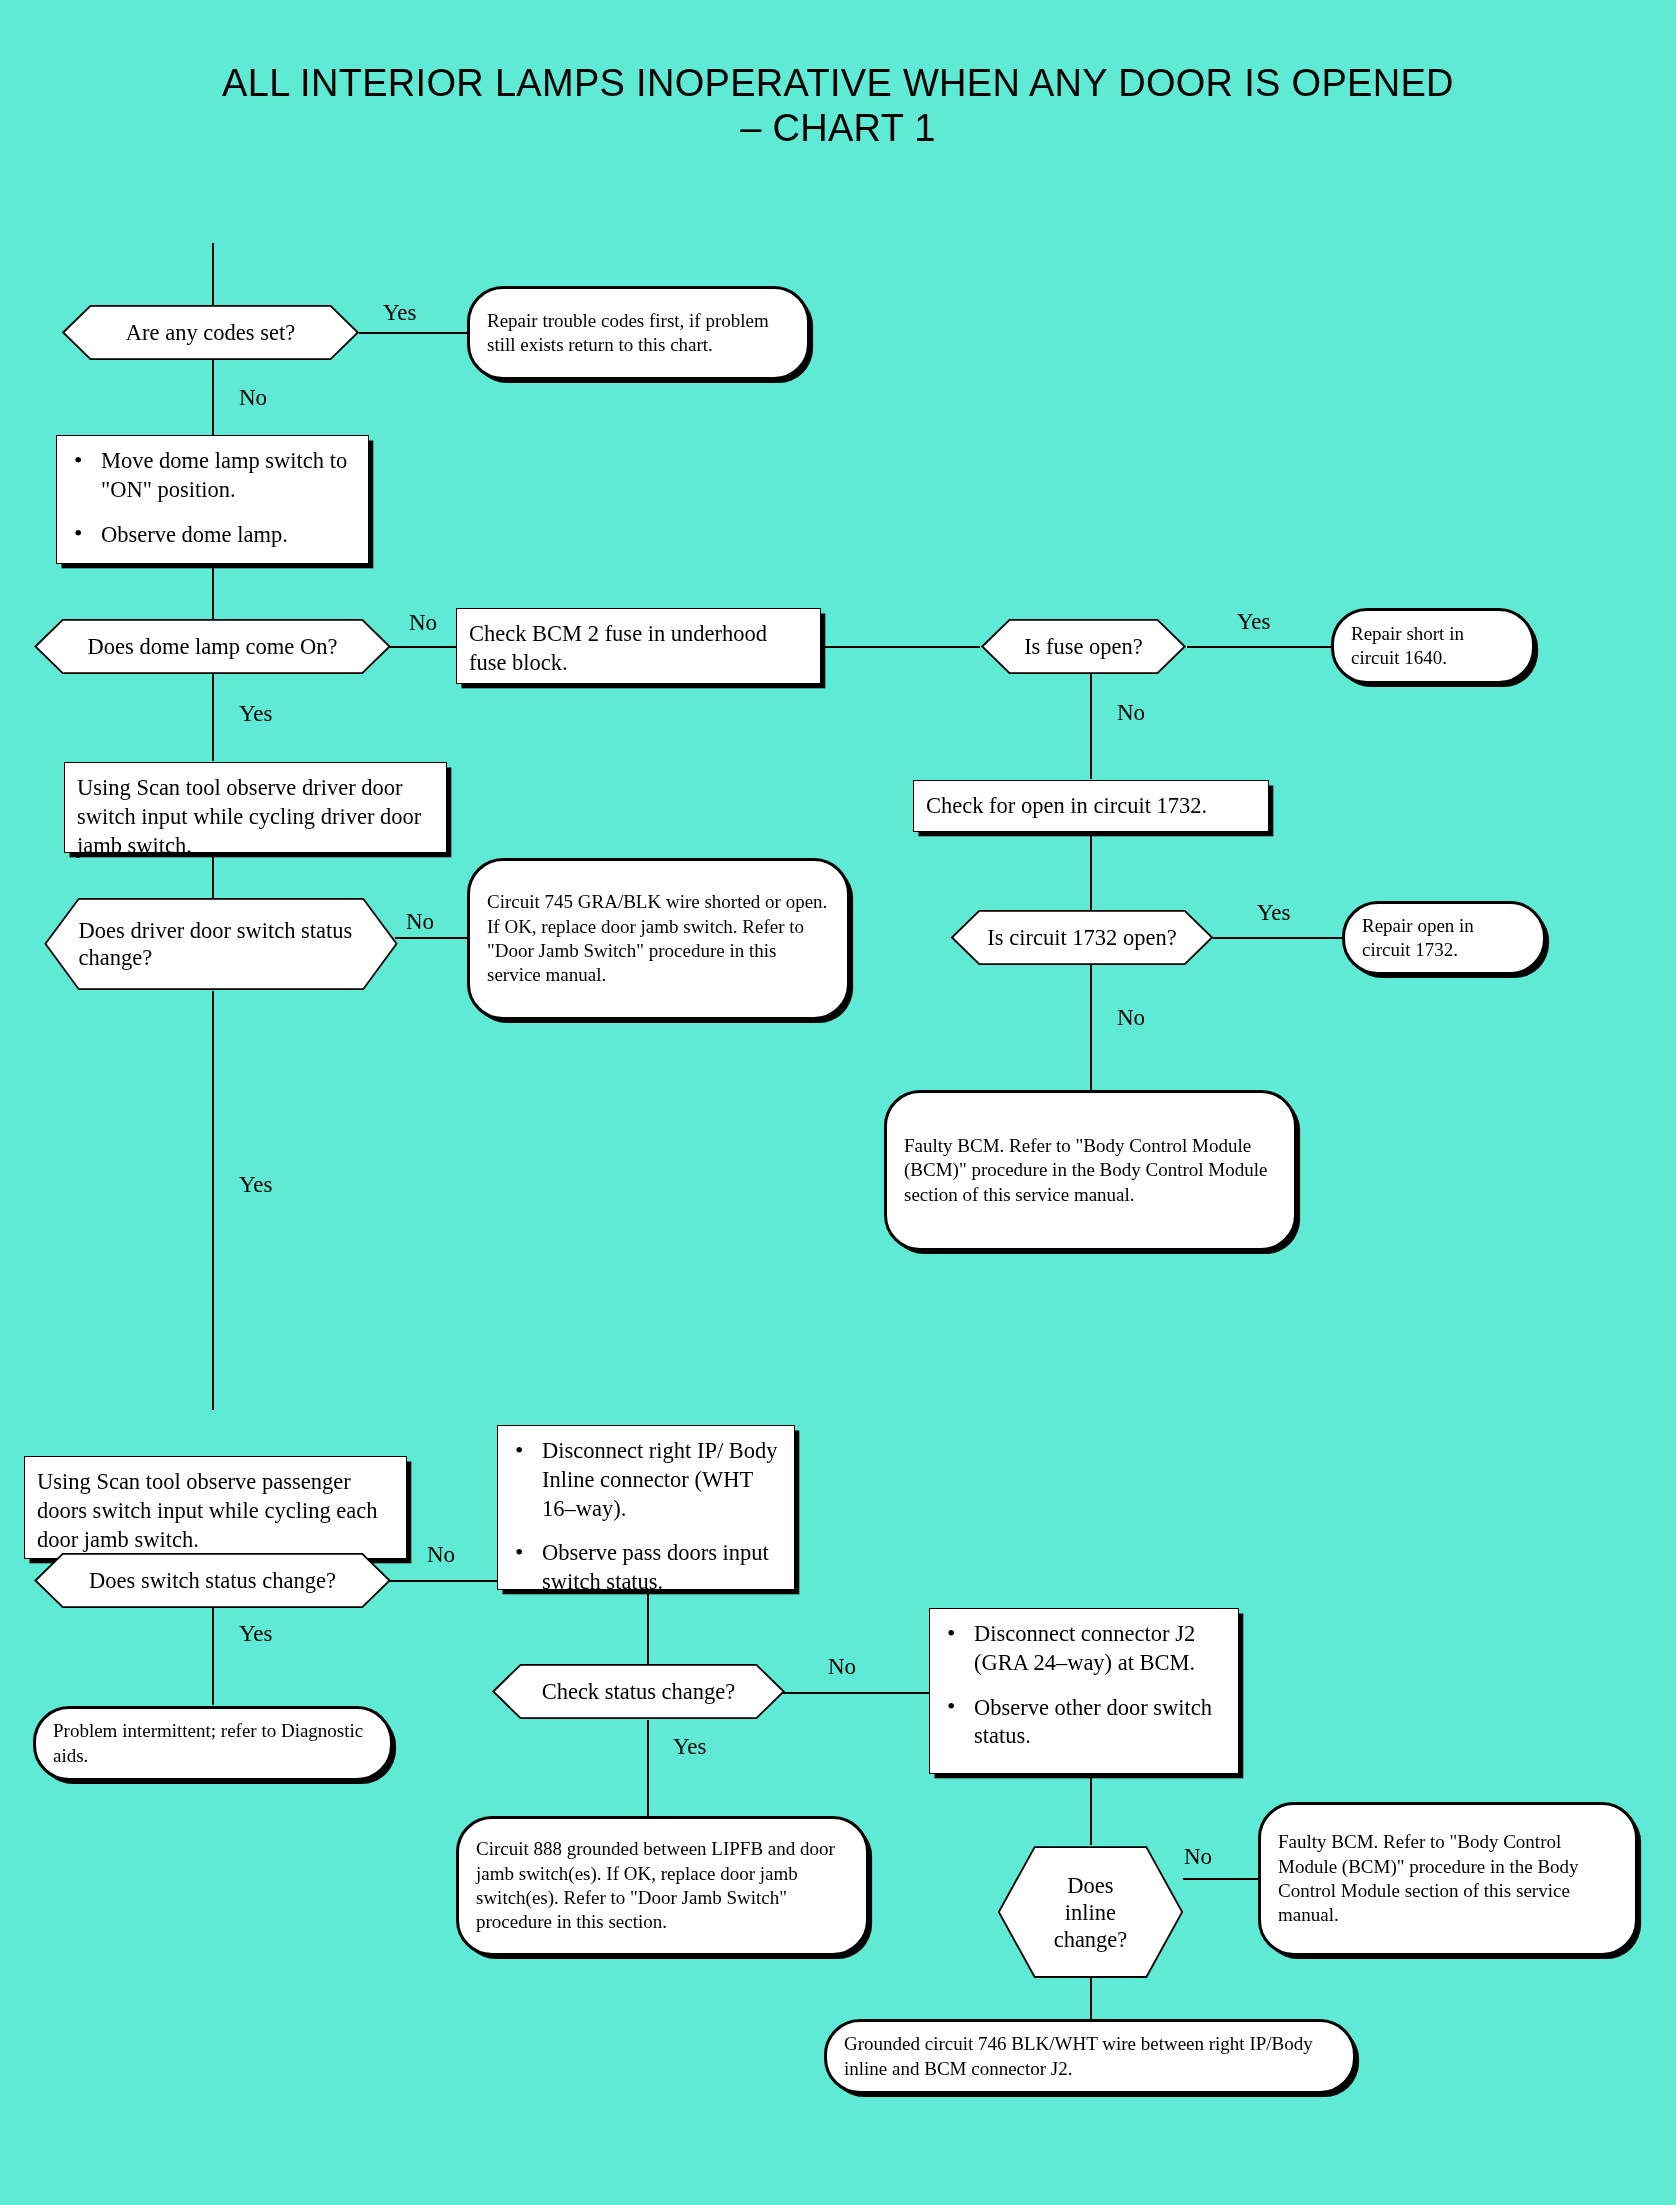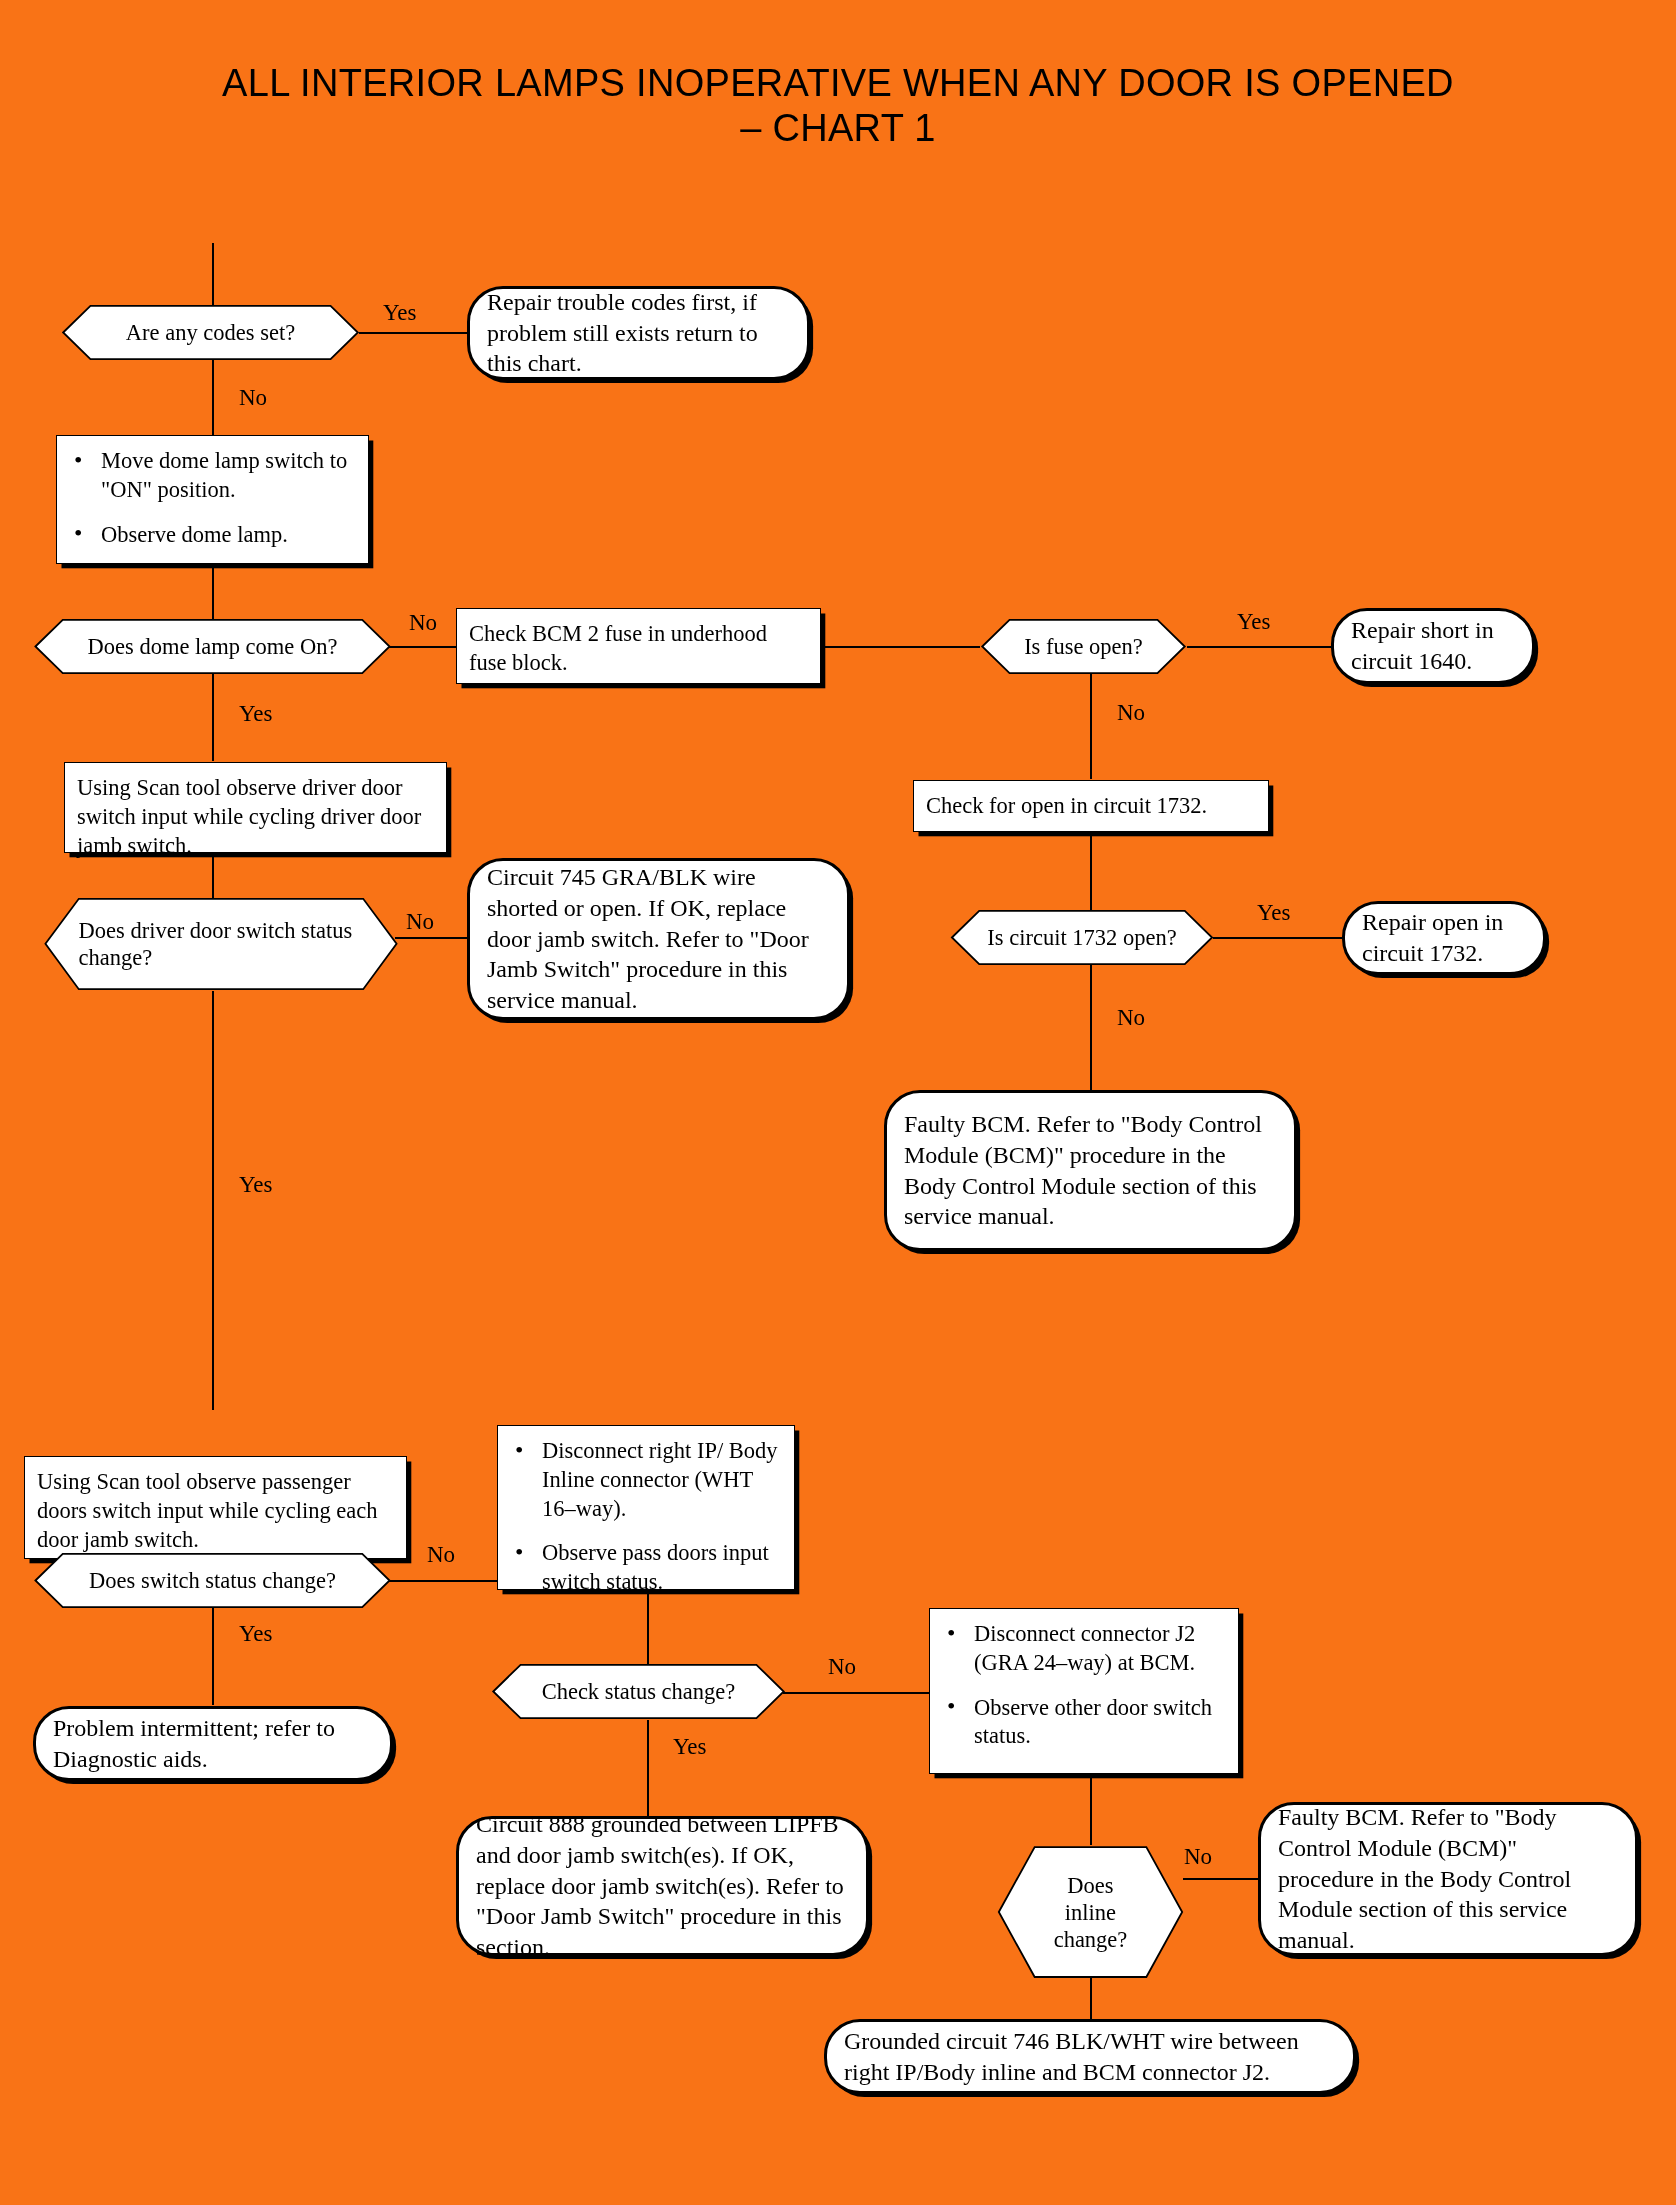--- a/index.html
+++ b/index.html
@@ -4,21 +4,21 @@
 <style>
   html, body {
     margin: 0;
     padding: 0;
     background: #ffffff;
   }
   #page {
     position: relative;
     width: 1676px;
     height: 2205px;
-    background: #f97316;
+    background: #5eead4;
     font-family: "Liberation Serif", "DejaVu Serif", serif;
     color: #000000;
     overflow: hidden;
   }
 
   
   #chart-title {
     position: absolute;
     left: 0;
     top: 61px;
@@ -48,21 +48,21 @@
     line-height: 1.28;
   }
 
   
   .term {
     border: 3px solid #000;
     border-radius: 36px;
     background: #fff;
     box-shadow: 4.3px 4.3px 0 -1.2px #000;
     padding: 12px 17px;
-    font-size: 24px;
+    font-size: 19px;
     line-height: 1.28;
     display: flex;
     align-items: center;
   }
   .term > span { display: block; width: 100%; }
 
   
   .dec {
     background: transparent;
   }

